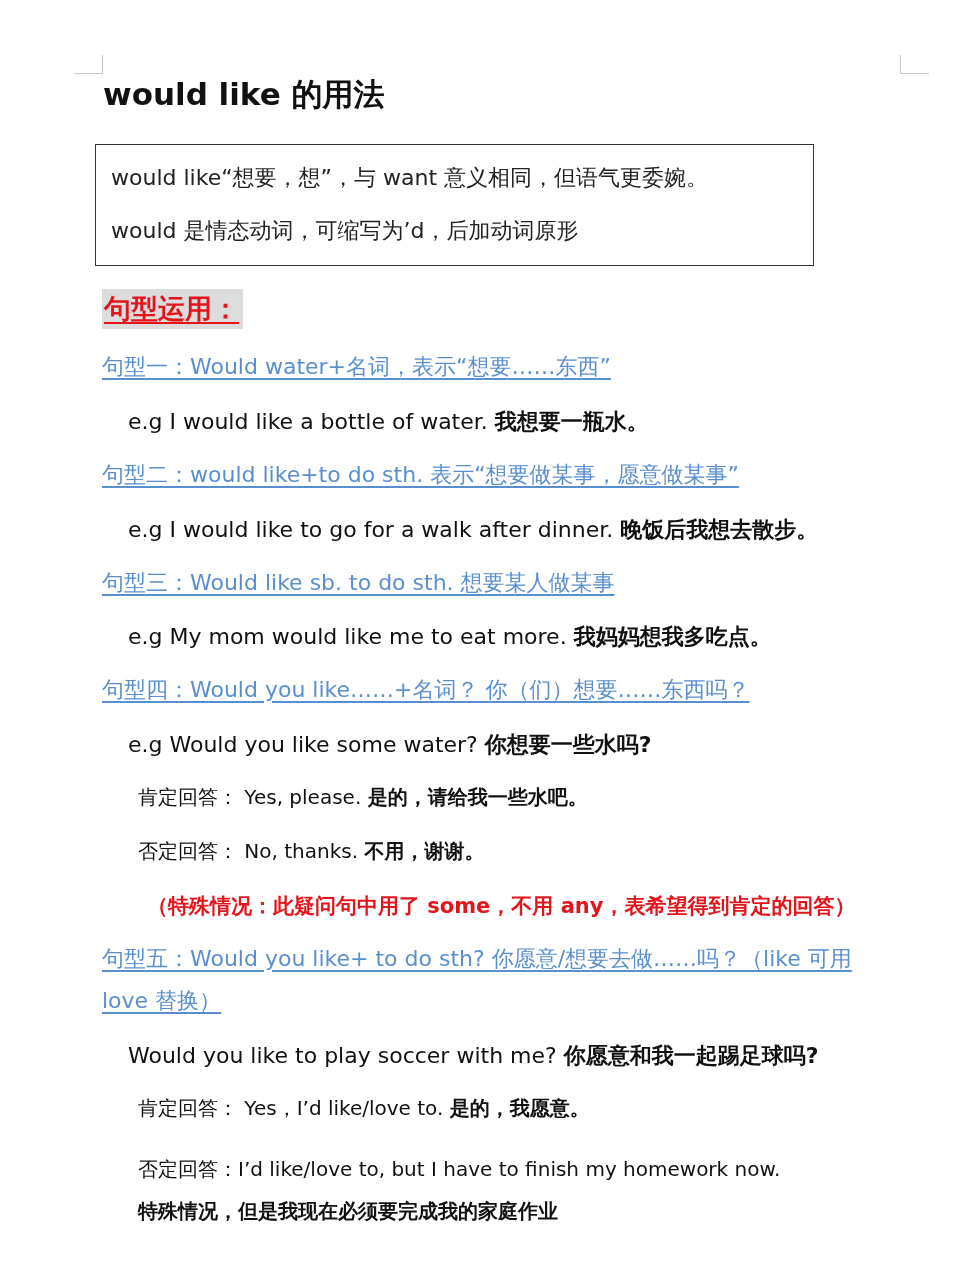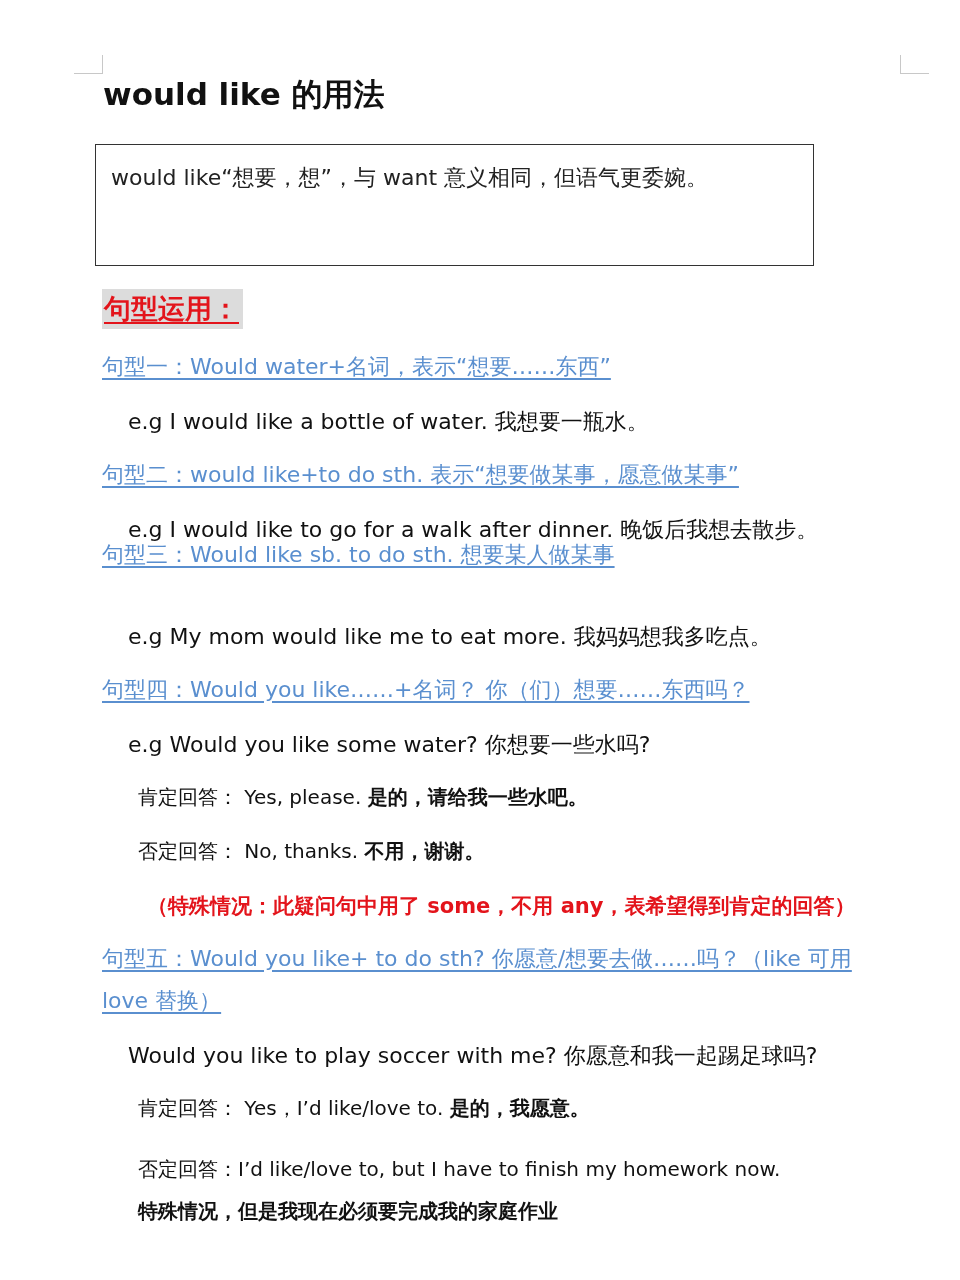--- a/index.html
+++ b/index.html
@@ -93,21 +93,21 @@
       white-space: normal;
       width: 800px;
     }
     .example {
       position: absolute;
       left: 128px;
       font-size: 22px;
       color: #111;
       white-space: nowrap;
     }
-    .example .zh { font-weight: normal; margin-top: 7px; }
+    .example .zh { font-weight: bold; margin-top: 7px; }
     .answer {
       position: absolute;
       left: 138px;
       font-size: 20px;
       color: #111;
       white-space: nowrap;
     }
     .answer .zh { font-weight: bold; }
     .note {
       position: absolute;
@@ -122,37 +122,38 @@
 </head>
 <body>
 
 <div class="corner corner-tl"></div>
 <div class="corner corner-tr"></div>
 
 <h1 class="title" style="margin:0;">would like 的用法</h1>
 
 <div class="intro-box">
   <div class="intro-line l1">would like“想要，想”，与 want 意义相同，但语气更委婉。</div>
+  <div class="intro-line l2">would 是情态动词，可缩写为’d，后加动词原形</div>
 </div>
 
 <div class="section-heading">句型运用：</div>
 
 <div class="pattern" style="top:346px;">句型一：Would water+名词，表示“想要……东西”</div>
 <div class="example" style="top:407px;">
   <span>e.g I would like a bottle of water.</span>
   <span class="zh">我想要一瓶水。</span>
 </div>
 
 <div class="pattern" style="top:454px;">句型二：would like+to do sth. 表示“想要做某事，愿意做某事”</div>
 <div class="example" style="top:515px;">
   <span>e.g I would like to go for a walk after dinner.</span>
   <span class="zh">晚饭后我想去散步。</span>
 </div>
 
-<div class="pattern" style="top:534px;text-align:right;">句型三：Would like sb. to do sth. 想要某人做某事</div>
+<div class="pattern" style="top:562px;text-align:right;">句型三：Would like sb. to do sth. 想要某人做某事</div>
 <div class="example" style="top:622px;">
   <span>e.g My mom would like me to eat more.</span>
   <span class="zh">我妈妈想我多吃点。</span>
 </div>
 
 <div class="pattern" style="top:669px;">句型四：Would you like……+名词？ 你（们）想要……东西吗？</div>
 <div class="example" style="top:730px;">
   <span>e.g Would you like some water?</span>
   <span class="zh">你想要一些水吗?</span>
 </div>

